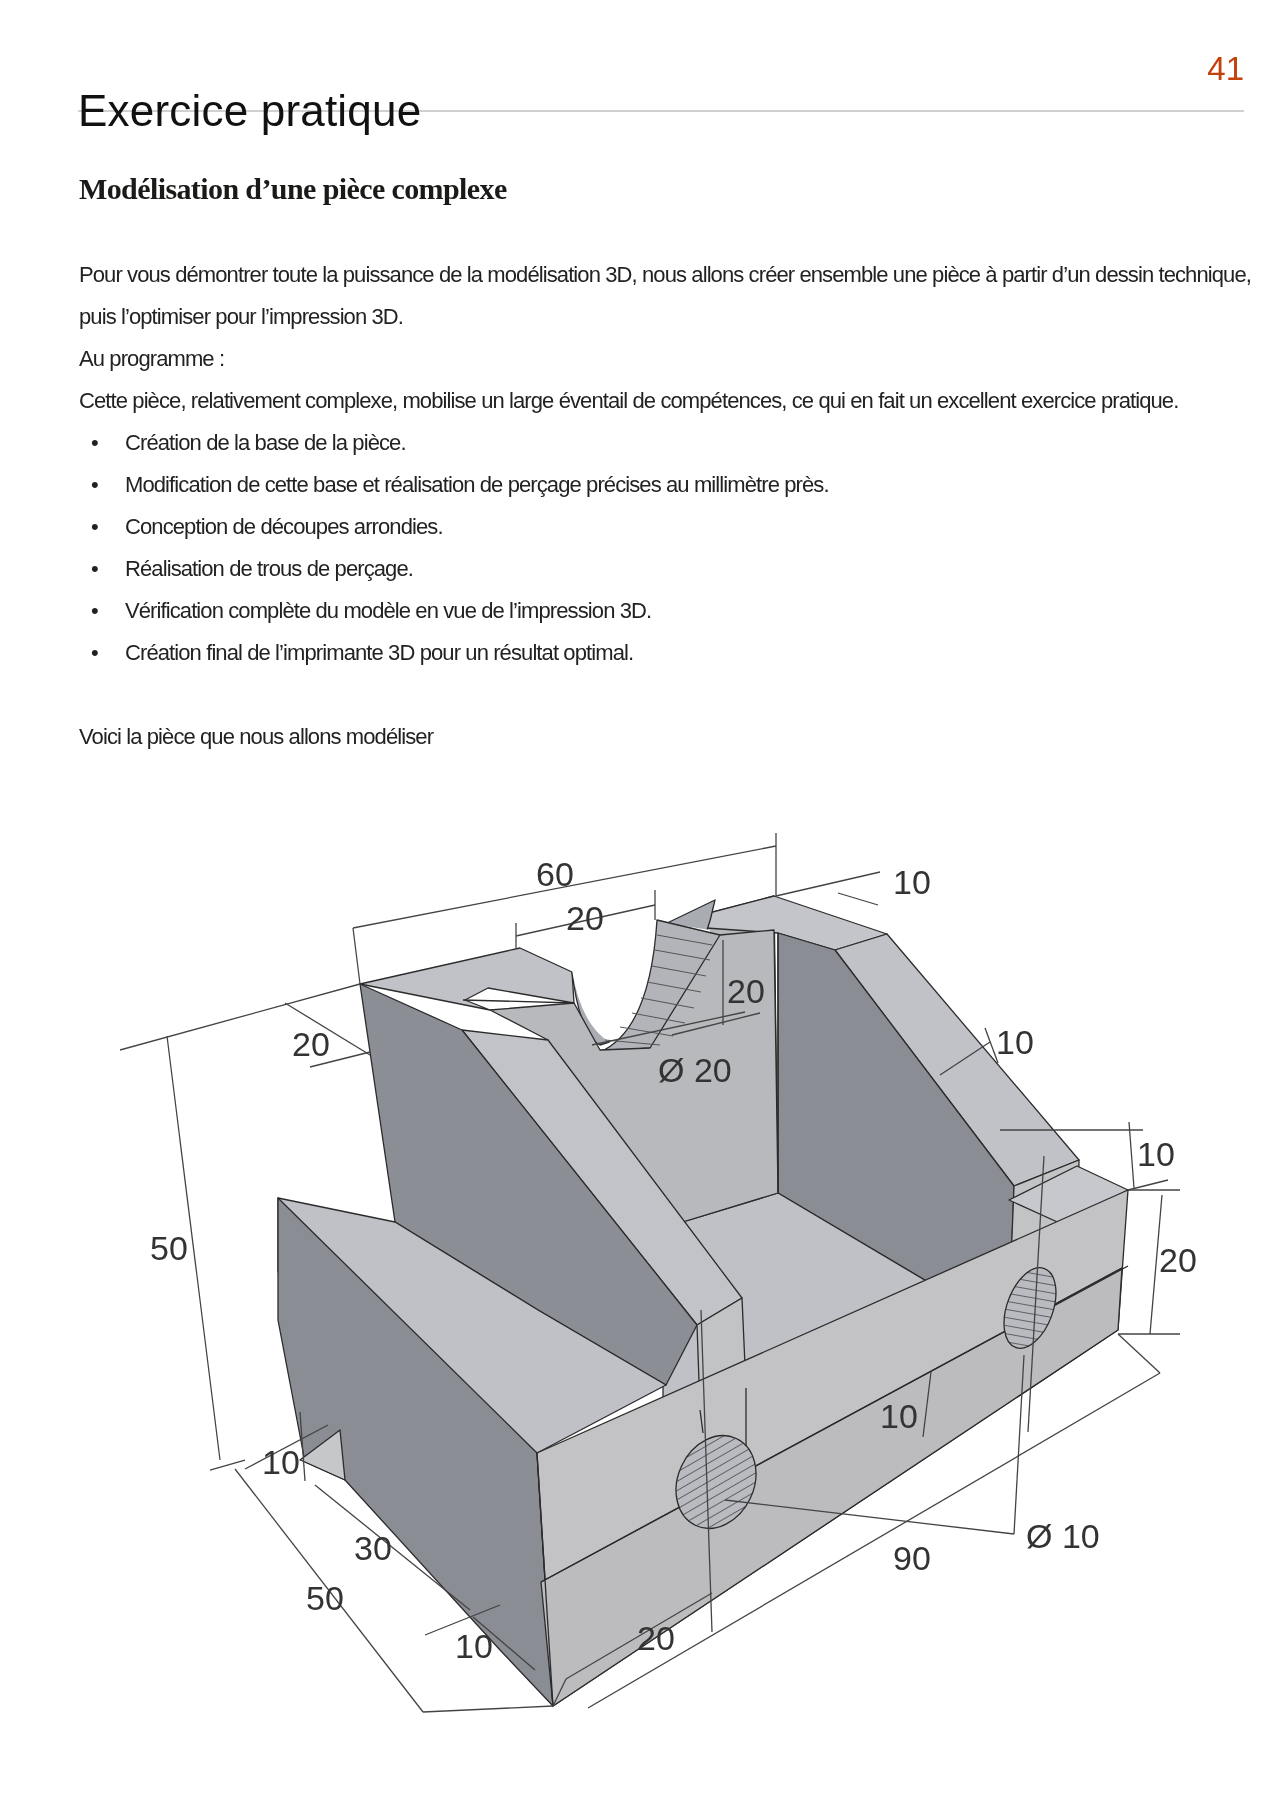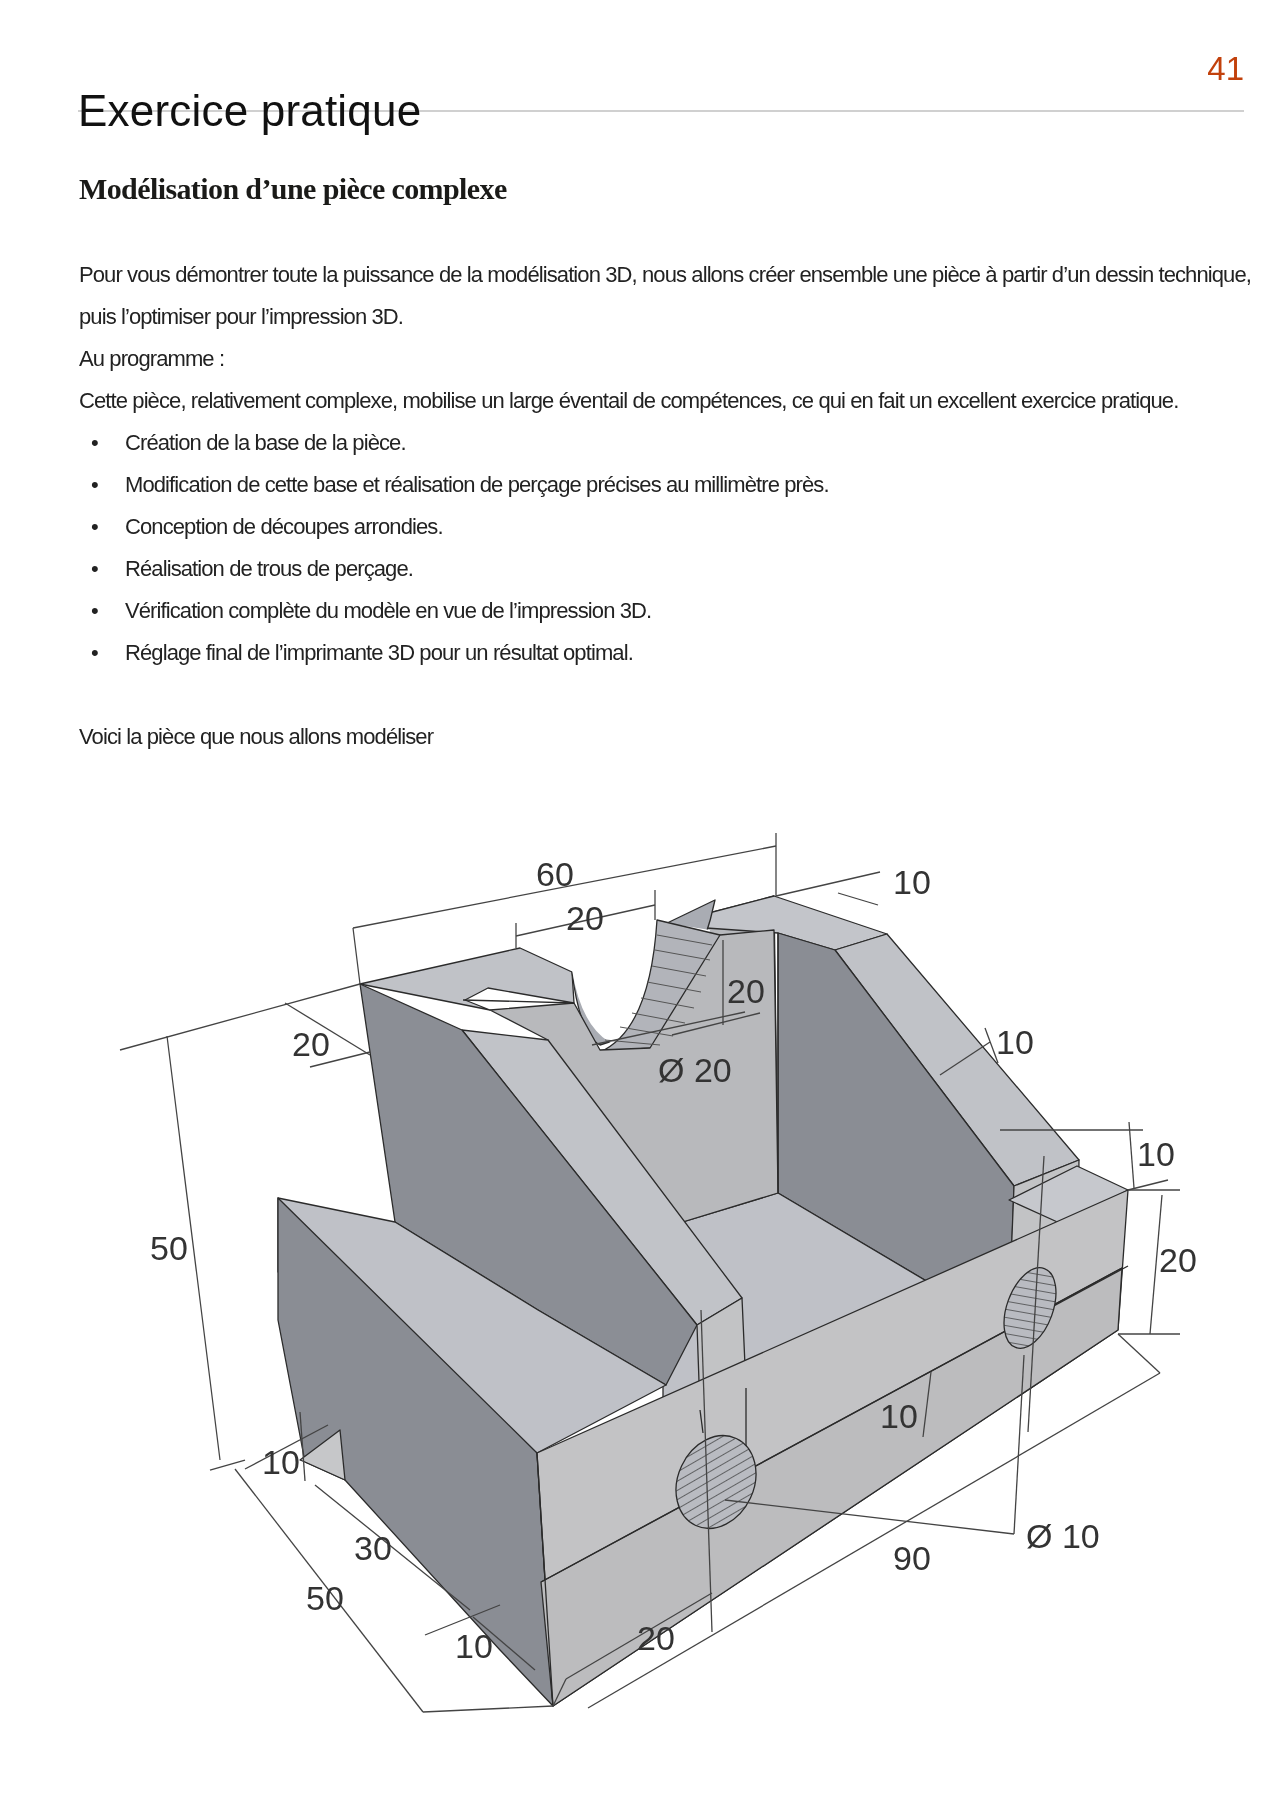--- a/index.html
+++ b/index.html
@@ -31,21 +31,21 @@
 <div class="body">
   <p>Pour vous démontrer toute la puissance de la modélisation 3D, nous allons créer ensemble une pièce à partir d’un dessin technique, puis l’optimiser pour l’impression 3D.</p>
   <p>Au programme :</p>
   <p>Cette pièce, relativement complexe, mobilise un large éventail de compétences, ce qui en fait un excellent exercice pratique.</p>
   <ul>
     <li><span class="bullet">•</span><span>Création de la base de la pièce.</span></li>
     <li><span class="bullet">•</span><span>Modification de cette base et réalisation de perçage précises au millimètre près.</span></li>
     <li><span class="bullet">•</span><span>Conception de découpes arrondies.</span></li>
     <li><span class="bullet">•</span><span>Réalisation de trous de perçage.</span></li>
     <li><span class="bullet">•</span><span>Vérification complète du modèle en vue de l’impression 3D.</span></li>
-    <li><span class="bullet">•</span><span>Réglage final de l’imprimante 3D pour un résultat optimal.</span></li>
+    <li><span class="bullet">•</span><span>Création final de l’imprimante 3D pour un résultat optimal.</span></li>
   </ul>
   <p class="intro-figure">Voici la pièce que nous allons modéliser</p>
 </div>
 
 <div class="figure">
   <svg width="1273" height="994" viewBox="0 800 1273 994" xmlns="http://www.w3.org/2000/svg">
     <defs>
       <pattern id="hatch" patternUnits="userSpaceOnUse" width="8" height="8" patternTransform="rotate(35)">
         <rect width="8" height="8" fill="#b9bbc1"></rect>
         <line x1="0" y1="0" x2="0" y2="8" stroke="#3a3a3a" stroke-width="1.4"></line>

